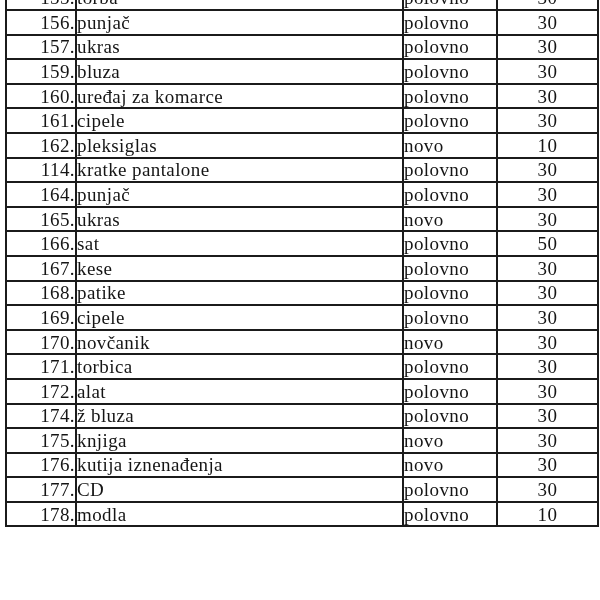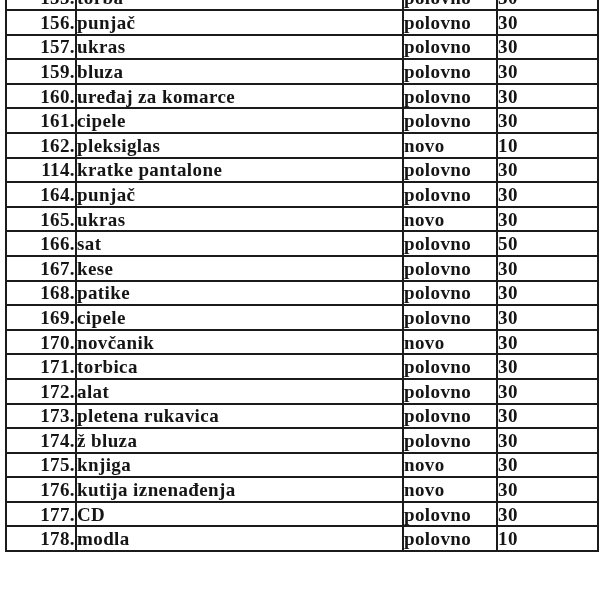--- a/index.html
+++ b/index.html
@@ -9,21 +9,20 @@
     height: 600px;
     background: #ffffff;
     overflow: hidden;
     font-family: "Liberation Serif", "DejaVu Serif", serif;
   }
   .page {
     position: relative;
     width: 600px;
     height: 600px;
     background: #ffffff;
-    font-weight: bold;
   }
   .table-wrap {
     position: absolute;
     left: 5px;
     top: -15.6px;
   }
   table.inv {
     border-collapse: collapse;
     table-layout: fixed;
     width: 594px;
@@ -36,21 +35,21 @@
     letter-spacing: 0.4px;
     color: #151515;
     vertical-align: middle;
     line-height: 21px;
     white-space: nowrap;
     overflow: hidden;
   }
   td.c-num   { text-align: right; padding-right: 6px; }
   td.c-item  { padding-left: 11px; text-align: left; }
   td.c-cond  { padding-left: 10px; text-align: left; }
-  td.c-val   { }
+  td.c-val   { text-align: center; }
 </style>
 </head>
 <body>
 
 <div class="page">
   <div class="table-wrap">
     <table class="inv">
       <colgroup>
         <col style="width:70px">
         <col style="width:327px">
@@ -154,26 +153,20 @@
           <td class="c-cond">polovno</td>
           <td class="c-val">30</td>
         </tr>
           <tr>
           <td class="c-num">172.</td>
           <td class="c-item">alat</td>
           <td class="c-cond">polovno</td>
           <td class="c-val">30</td>
         </tr>
           <tr>
-          <td class="c-num">173.</td>
-          <td class="c-item">pletena rukavica</td>
-          <td class="c-cond">polovno</td>
-          <td class="c-val">30</td>
-        </tr>
-          <tr>
           <td class="c-num">174.</td>
           <td class="c-item">ž bluza</td>
           <td class="c-cond">polovno</td>
           <td class="c-val">30</td>
         </tr>
           <tr>
           <td class="c-num">175.</td>
           <td class="c-item">knjiga</td>
           <td class="c-cond">novo</td>
           <td class="c-val">30</td>

